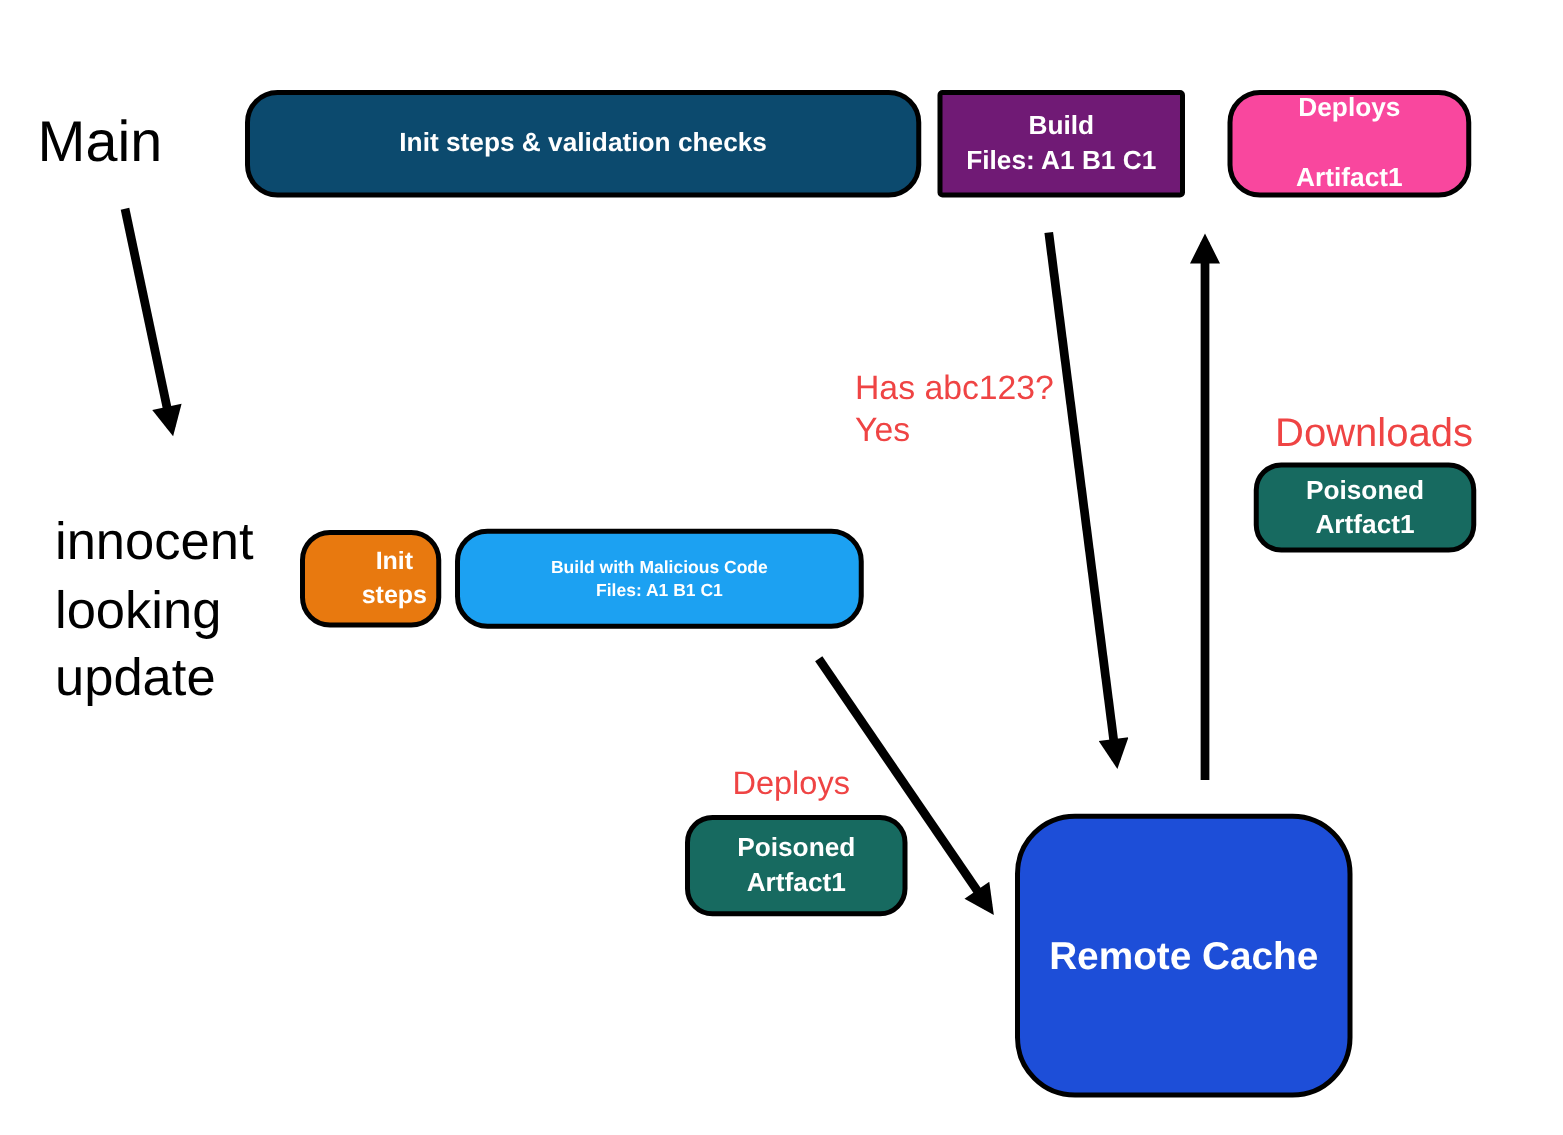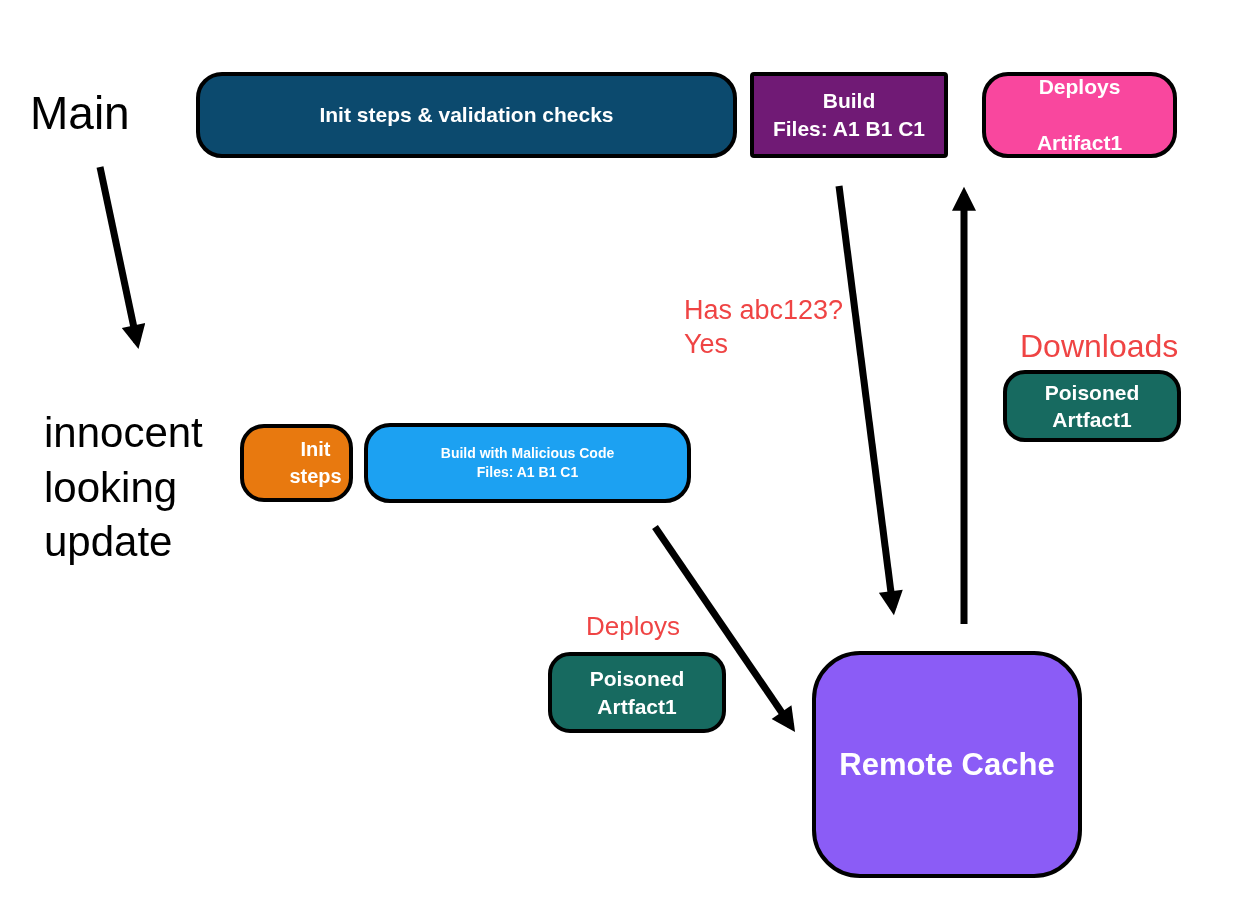--- a/index.html
+++ b/index.html
@@ -29,21 +29,21 @@
     line-height:1.35;
   }
   .node span{display:block;}
   .node-init-main{left:196px;top:72px;width:541px;height:86px;background:#0c4a6e;border-radius:26px;font-size:21px;}
   .node-build-main{left:750px;top:72px;width:198px;height:86px;background:#701a75;border-radius:4px;font-size:21px;}
   .node-deploy{left:982px;top:72px;width:195px;height:86px;background:#F9479E;border-radius:26px;font-size:21px;gap:28px;}
   .node-init-update{left:240px;top:424px;width:113px;height:78px;background:#E8790F;border-radius:24px;font-size:20px;padding-left:38px;}
   .node-build-update{left:364px;top:423px;width:327px;height:80px;background:#1CA1F2;border-radius:26px;font-size:14px;}
   .node-artifact-up{left:548px;top:652px;width:178px;height:81px;background:#176A60;border-radius:22px;font-size:21px;line-height:1.3;}
   .node-artifact-down{left:1003px;top:370px;width:178px;height:72px;background:#176A60;border-radius:22px;font-size:21px;line-height:1.3;}
-  .node-cache{left:812px;top:651px;width:270px;height:227px;background:#8b5cf6;border-radius:48px;font-size:31px;}
+  .node-cache{left:812px;top:651px;width:270px;height:227px;background:#1d4ed8;border-radius:48px;font-size:31px;}
 </style>
 </head>
 <body>
 
 <div class="canvas">
 
   <svg class="arrows">
     <defs>
       <marker id="ah" viewBox="0 0 10 10" refX="7" refY="5" markerWidth="28" markerHeight="24" markerUnits="userSpaceOnUse" orient="auto">
         <path d="M0,0 L10,5 L0,10 Z" fill="#000000"></path>

